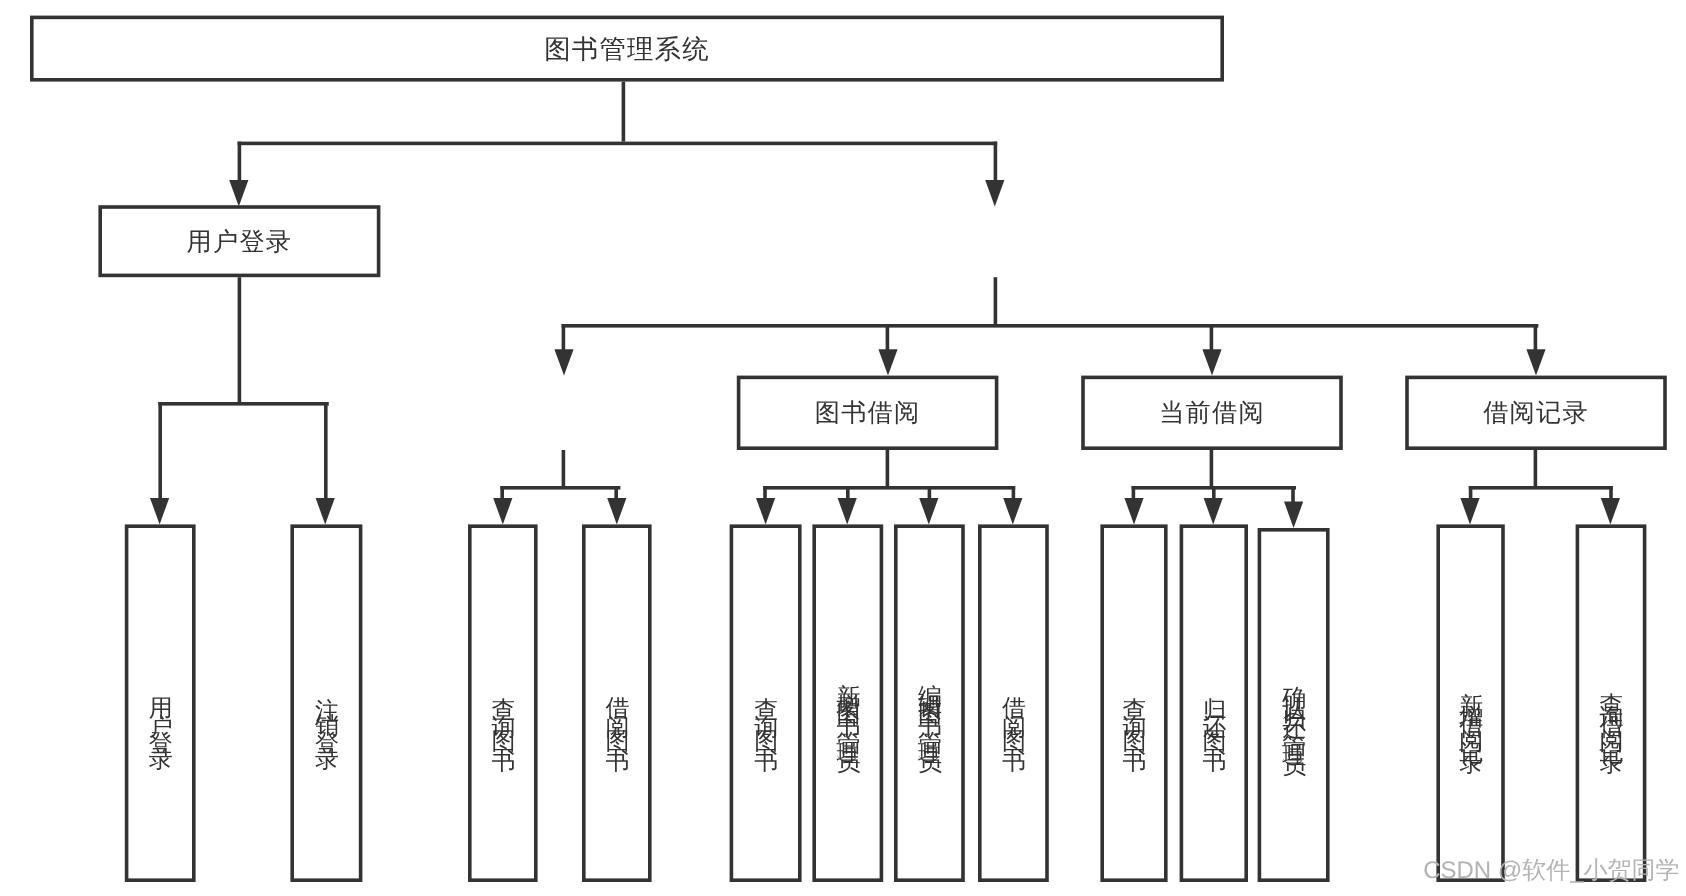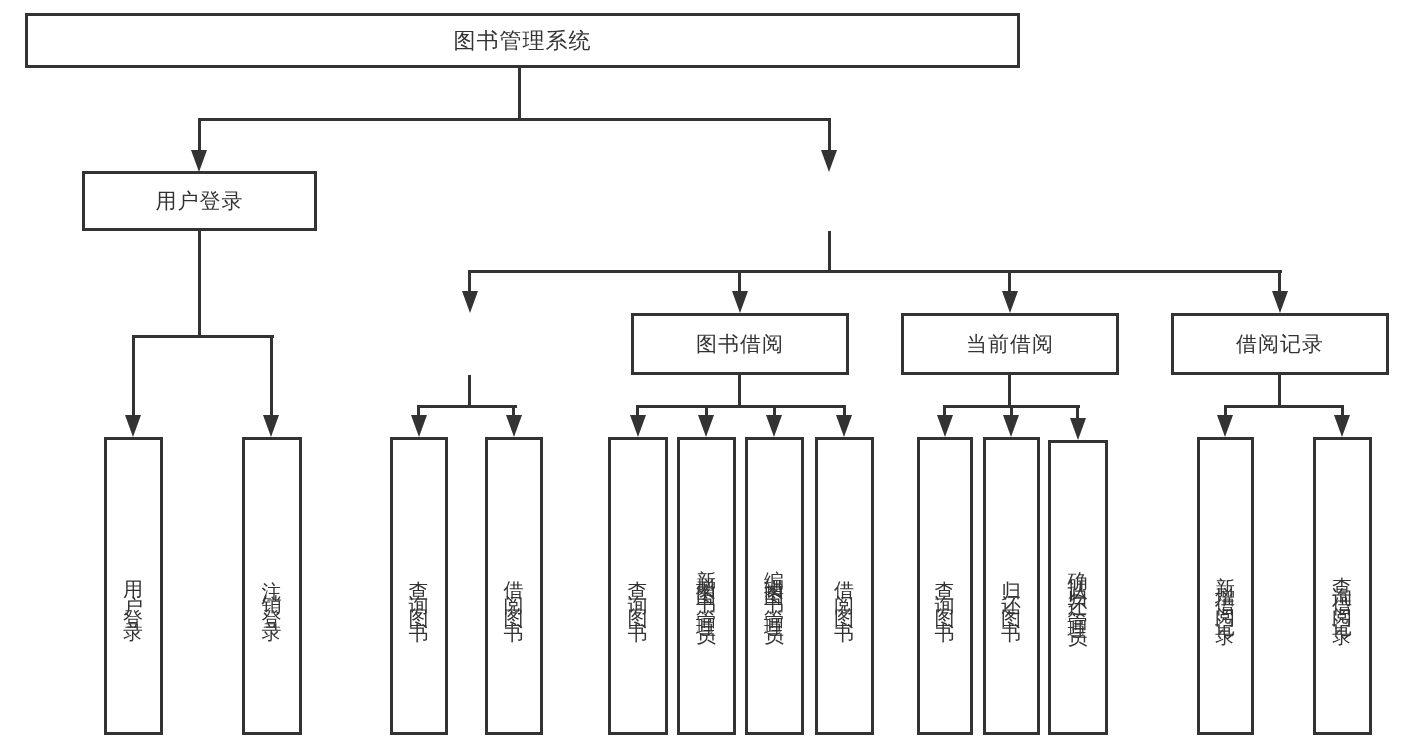--- a/index.html
+++ b/index.html
@@ -65,21 +65,21 @@
   <div class="line" style="left:468px;top:270px;width:814px;height:3px;"></div>
   <div class="line" style="left:468px;top:270px;width:3px;height:22px;"></div>
   <div class="line" style="left:738px;top:270px;width:3px;height:22px;"></div>
   <div class="line" style="left:1008px;top:270px;width:3px;height:22px;"></div>
   <div class="line" style="left:1278px;top:270px;width:3px;height:22px;"></div>
   <div class="arrow" style="left:462px;top:291px;"></div>
   <div class="arrow" style="left:732px;top:291px;"></div>
   <div class="arrow" style="left:1002px;top:291px;"></div>
   <div class="arrow" style="left:1272px;top:291px;"></div>
 
-  <div class="node h-node" style="left:631px;top:313px;width:218px;height:62px;">
+  <div class="node h-node" style="left:614px;top:313px;width:218px;height:62px;">
     <span>图书借阅</span>
   </div>
   <div class="node h-node" style="left:901px;top:313px;width:218px;height:62px;">
     <span>当前借阅</span>
   </div>
   <div class="node h-node" style="left:1171px;top:313px;width:218px;height:62px;">
     <span>借阅记录</span>
   </div>
 
   <div class="line" style="left:468px;top:375px;width:3px;height:32px;"></div>
@@ -153,14 +153,15 @@
     <span class="vtext sp8">确认归还（管理员）</span>
   </div>
 
   <div class="node leaf" style="left:1197px;top:437px;width:57px;height:298px;">
     <span class="vtext sp10">新增借阅记录</span>
   </div>
   <div class="node leaf" style="left:1313px;top:437px;width:59px;height:298px;">
     <span class="vtext sp10">查询借阅记录</span>
   </div>
 
+  <div class="watermark">CSDN @软件_小贺同学</div>
 
 </div>
 
 </body></html>

